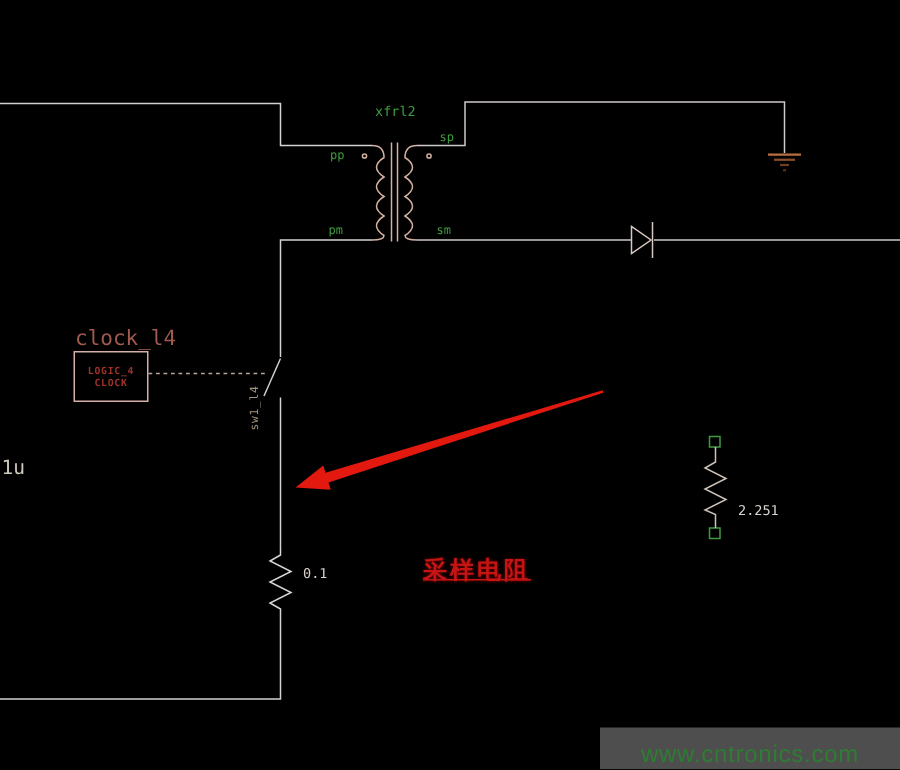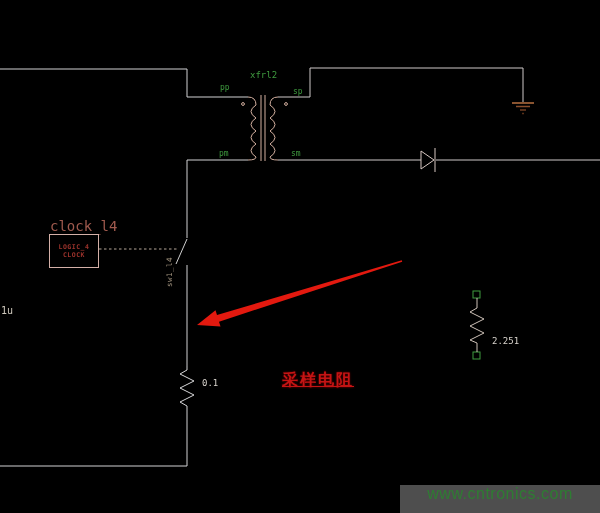--- a/index.html
+++ b/index.html
@@ -5,21 +5,21 @@
   html,body{margin:0;padding:0;background:#000;}
   #canvas{
     position:relative;width:600px;height:513px;background:#000000;
     overflow:hidden;font-family:"DejaVu Sans Mono",monospace;padding-left:11px;
   }
   #wiresvg{position:absolute;left:0;top:0;}
   .lbl{position:absolute;line-height:1;white-space:pre;}
   .green{color:#3f9b3f;font-size:8px;}
   .ref{color:#a05a4e;font-size:14px;}
   .val{color:#d9d4cd;font-size:9px;}
-  .edgeval{color:#cfc9bd;font-size:10px;}
+  .edgeval{color:#cfc9bd;font-size:13px;}
   .xfname{font-size:9px;}
   .clockbox{
     position:absolute;left:49px;top:234px;width:48px;height:32px;
     border:1px solid #d4b0a8;display:flex;flex-direction:column;
     align-items:center;justify-content:center;gap:2px;
   }
   .clockbox span{
     color:#9e332c;font-size:6.5px;font-weight:bold;letter-spacing:.5px;line-height:1;
   }
   .swlabel{
@@ -27,21 +27,21 @@
     transform-origin:0 0;color:#a3947f;font-size:7.5px;letter-spacing:.5px;
   }
   .cnlabel{
     position:absolute;left:282px;top:370px;color:#c41414;font-weight:bold;
     font-size:16px;letter-spacing:2px;font-family:"DejaVu Sans",sans-serif;
     text-shadow:0 0 2px rgba(150,0,0,.9);
     text-decoration:underline;
   }
   .watermark{
     position:absolute;left:400px;top:485px;width:200px;height:28px;
-    background:#4e4e4e;display:flex;align-items:flex-start;justify-content:center;
+    background:#4e4e4e;display:flex;align-items:flex-end;justify-content:center;
   }
   .watermark span{
     color:#2e7d32;font-size:16px;letter-spacing:.5px;
     font-family:"Liberation Sans",sans-serif;
   }
 </style>
 </head>
 <body>
 
 <div id="canvas">
@@ -92,21 +92,21 @@
     <g>
       <rect x="473" y="291" width="7" height="7" stroke="#3f9b3f" fill="none" stroke-width="1"></rect>
       <rect x="473" y="352" width="7" height="7" stroke="#3f9b3f" fill="none" stroke-width="1"></rect>
       <path d="M477,298 L477,308 L470,312 L484,319 L470,326 L484,333 L470,340 L477,343 L477,352" stroke="#cec2b8" stroke-width="1" fill="none"></path>
     </g>
 
     <polygon points="197,325 215.5,310.3 217,315.1 401.8,260.2 402.2,261.8 219,321.7 220.5,326.5" fill="#e3190f"></polygon>
   </svg>
 
   <span class="lbl green xfname" style="left:250px;top:71px">xfrl2</span>
-  <span class="lbl green" style="left:220px;top:84px">pp</span>
+  <span class="lbl green" style="left:220px;top:100px">pp</span>
   <span class="lbl green" style="left:293px;top:88px">sp</span>
   <span class="lbl green" style="left:219px;top:150px">pm</span>
   <span class="lbl green" style="left:291px;top:150px">sm</span>
 
   <span class="lbl ref" style="left:50px;top:219px">clock_l4</span>
   <div class="clockbox">
     <span>LOGIC_4</span>
     <span>CLOCK</span>
   </div>
 

